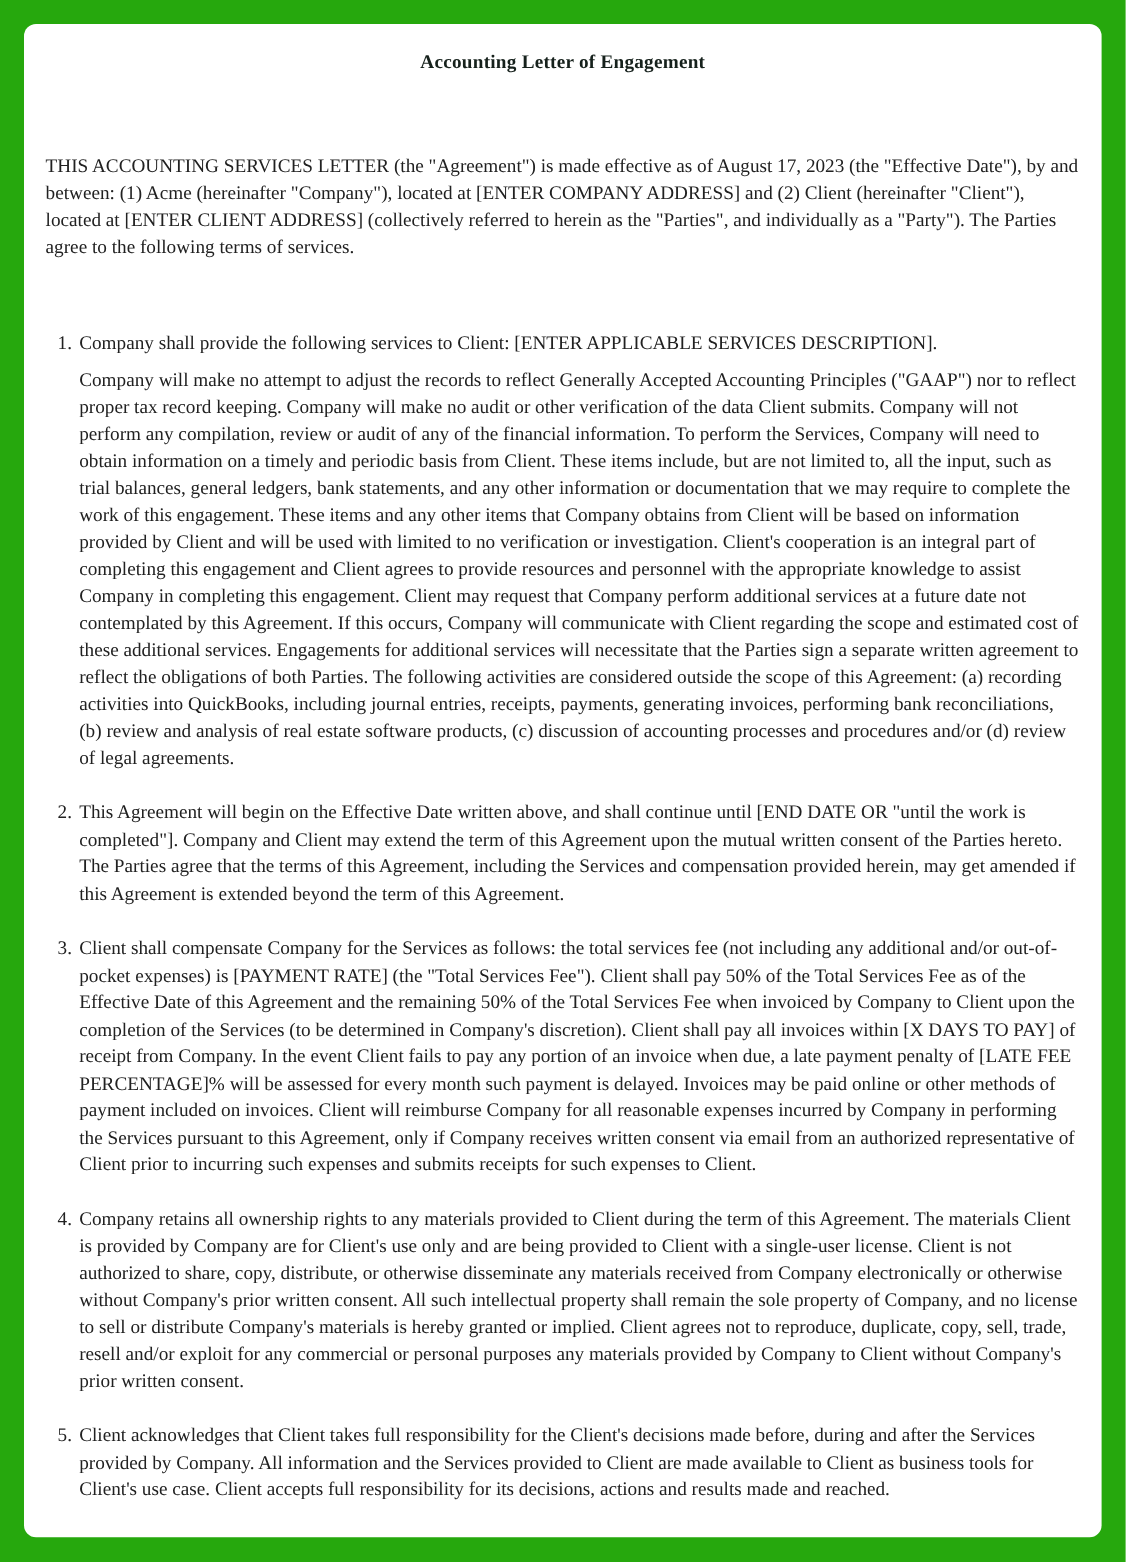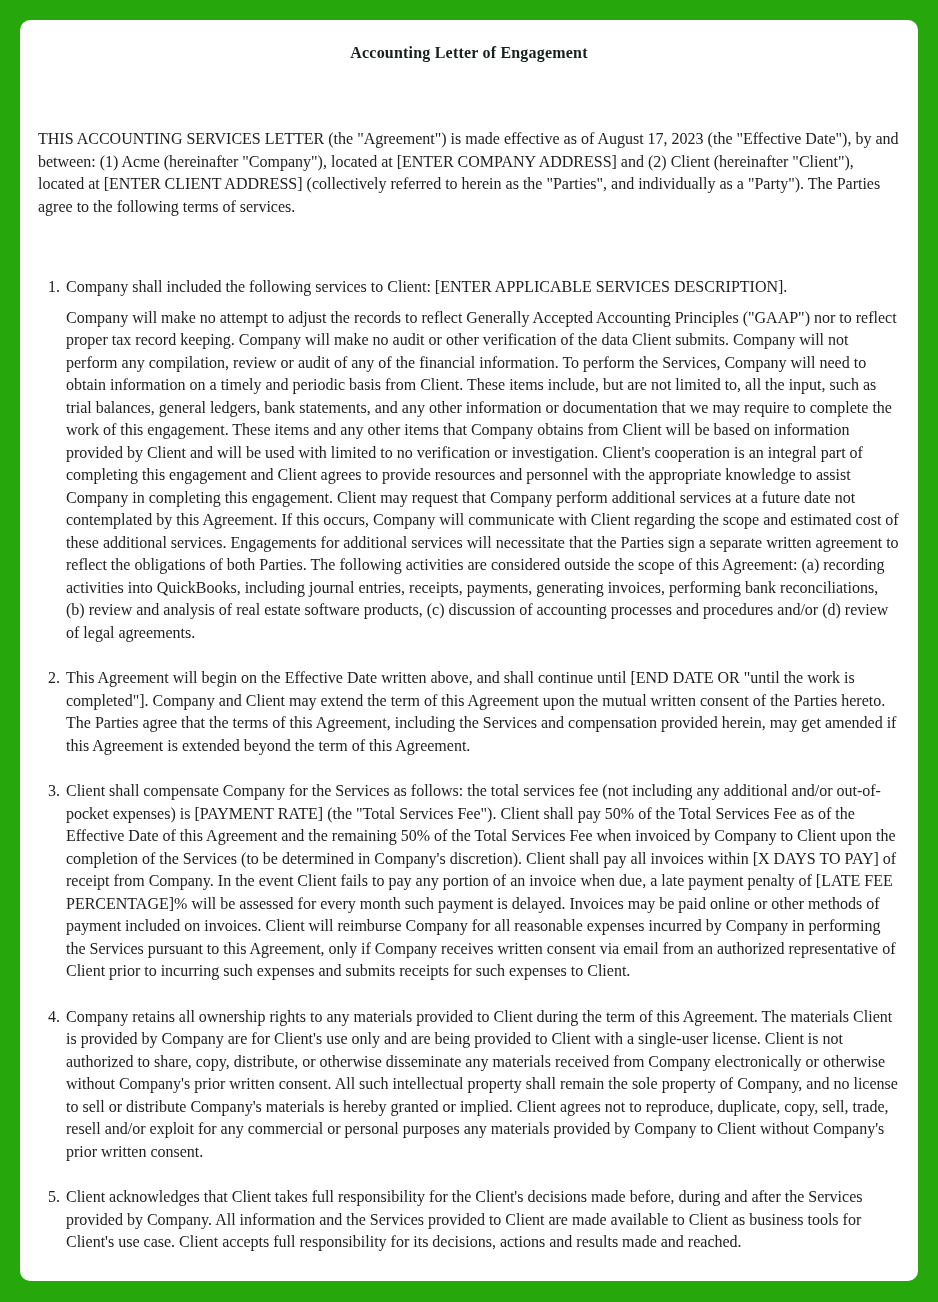--- a/index.html
+++ b/index.html
@@ -71,21 +71,21 @@
 <body>
 
 <div class="page">
   <h1 class="doc-title">Accounting Letter of Engagement</h1>
 
   <p class="intro">THIS ACCOUNTING SERVICES LETTER (the "Agreement") is made effective as of August 17, 2023 (the "Effective Date"), by and between: (1) Acme (hereinafter "Company"), located at [ENTER COMPANY ADDRESS] and (2) Client (hereinafter "Client"), located at [ENTER CLIENT ADDRESS] (collectively referred to herein as the "Parties", and individually as a "Party"). The Parties agree to the following terms of services.</p>
 
   <ol class="terms">
     <li>
       <span class="num">1.</span>
-      <p>Company shall included the following services to Client: [ENTER APPLICABLE SERVICES DESCRIPTION].</p>
+      <p>Company shall provide the following services to Client: [ENTER APPLICABLE SERVICES DESCRIPTION].</p>
       <p>Company will make no attempt to adjust the records to reflect Generally Accepted Accounting Principles ("GAAP") nor to reflect proper tax record keeping. Company will make no audit or other verification of the data Client submits. Company will not perform any compilation, review or audit of any of the financial information. To perform the Services, Company will need to obtain information on a timely and periodic basis from Client. These items include, but are not limited to, all the input, such as trial balances, general ledgers, bank statements, and any other information or documentation that we may require to complete the work of this engagement. These items and any other items that Company obtains from Client will be based on information provided by Client and will be used with limited to no verification or investigation. Client's cooperation is an integral part of completing this engagement and Client agrees to provide resources and personnel with the appropriate knowledge to assist Company in completing this engagement. Client may request that Company perform additional services at a future date not contemplated by this Agreement. If this occurs, Company will communicate with Client regarding the scope and estimated cost of these additional services. Engagements for additional services will necessitate that the Parties sign a separate written agreement to reflect the obligations of both Parties. The following activities are considered outside the scope of this Agreement: (a) recording activities into QuickBooks, including journal entries, receipts, payments, generating invoices, performing bank reconciliations, (b) review and analysis of real estate software products, (c) discussion of accounting processes and procedures and/or (d) review of legal agreements.</p>
     </li>
     <li>
       <span class="num">2.</span>
       <p>This Agreement will begin on the Effective Date written above, and shall continue until [END DATE OR "until the work is completed"]. Company and Client may extend the term of this Agreement upon the mutual written consent of the Parties hereto. The Parties agree that the terms of this Agreement, including the Services and compensation provided herein, may get amended if this Agreement is extended beyond the term of this Agreement.</p>
     </li>
     <li>
       <span class="num">3.</span>
       <p>Client shall compensate Company for the Services as follows: the total services fee (not including any additional and/or out-of-pocket expenses) is [PAYMENT RATE] (the "Total Services Fee"). Client shall pay 50% of the Total Services Fee as of the Effective Date of this Agreement and the remaining 50% of the Total Services Fee when invoiced by Company to Client upon the completion of the Services (to be determined in Company's discretion). Client shall pay all invoices within [X DAYS TO PAY] of receipt from Company. In the event Client fails to pay any portion of an invoice when due, a late payment penalty of [LATE FEE PERCENTAGE]% will be assessed for every month such payment is delayed. Invoices may be paid online or other methods of payment included on invoices. Client will reimburse Company for all reasonable expenses incurred by Company in performing the Services pursuant to this Agreement, only if Company receives written consent via email from an authorized representative of Client prior to incurring such expenses and submits receipts for such expenses to Client.</p>
     </li>

